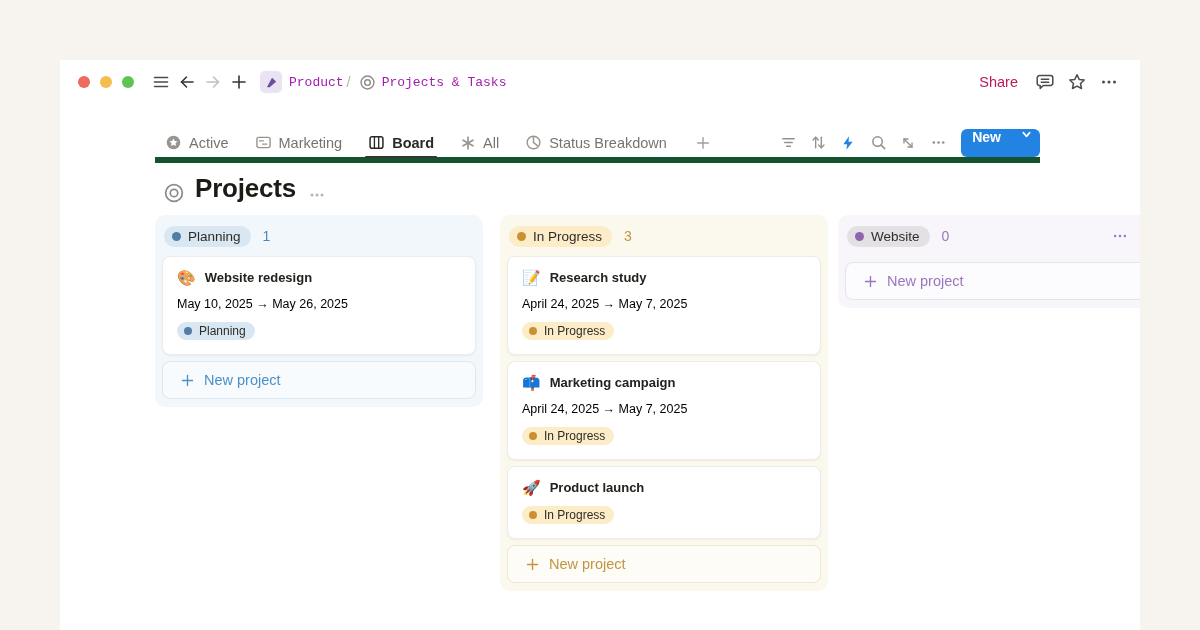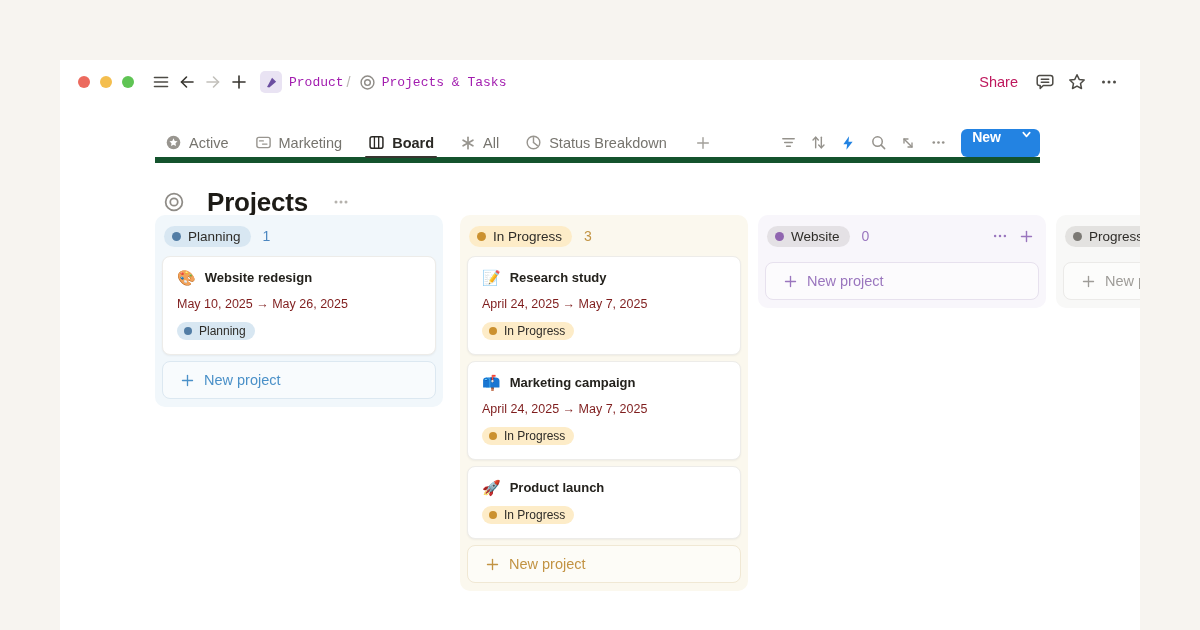--- a/index.html
+++ b/index.html
@@ -36,40 +36,40 @@
   .add-view { display:flex; align-items:center; color:#A3A09A; margin-left:2px; }
   .view-actions { display:flex; align-items:center; gap:4px; }
   .tool-btn { width:26px; height:26px; display:flex; align-items:center; justify-content:center; color:#95928C; border-radius:4px; flex:none; }
   .tool-btn.bolt { color:#2383E2; }
   .new-btn { height:28px; margin-left:6px; background:#2383E2; border-radius:6px; display:flex; align-items:flex-start; color:#fff; overflow:hidden; }
   .new-main { display:flex; align-items:center; padding:0 11px; font-size:14px; font-weight:600; }
   .new-divider { width:1px; background:rgba(255,255,255,0.35); margin:5px 0; }
   .new-chevron { display:flex; align-items:center; padding:0 8px; }
 
   
-  .title-row { margin:23px 0 0 103px; display:flex; align-items:center; gap:22px; height:32px; }
+  .title-row { margin:9px 0 0 103px; display:flex; align-items:flex-end; gap:10px; height:32px; }
   .title-icon { display:flex; color:#8F8C87; }
   .page-title { font-size:26px; font-weight:700; color:#1D1B16; letter-spacing:-0.2px; }
   .title-more { display:flex; color:#B5B2AD; margin-left:2px; }
 
   
   .board { position:absolute; left:95px; top:155px; width:985px; bottom:0; display:flex; gap:10px; align-items:flex-start; overflow:hidden; }
-  .column { width:288px; flex:none; border-radius:10px; padding:6px 7px 8px; }
+  .column { width:328px; flex:none; border-radius:10px; padding:6px 7px 8px; }
   .col-header { display:flex; align-items:center; height:30px; padding:0 2px; margin-bottom:5px; }
   .status-pill { display:inline-flex; align-items:center; gap:7px; border-radius:20px; padding:3px 10px 3px 8px; font-size:13.5px; font-weight:500; color:#2E2C28; }
   .dot { width:9px; height:9px; border-radius:50%; flex:none; }
   .col-count { margin-left:12px; font-size:14px; font-weight:500; }
   .col-actions { margin-left:auto; display:flex; gap:4px; align-items:center; }
   .col-action { width:22px; height:22px; display:flex; align-items:center; justify-content:center; border-radius:4px; }
   .cards { display:flex; flex-direction:column; gap:6px; }
   .card { background:#FFFFFF; border-radius:8px; border:1px solid #EDECE9; box-shadow:0 1px 2px rgba(15,15,15,0.05); padding:13px 14px 14px; }
   .card-title-row { display:flex; align-items:center; gap:9px; }
   .card-emoji { font-size:15px; line-height:1; }
   .card-title { font-size:13px; font-weight:700; color:#24221D; }
-  .card-dates { margin-top:12px; font-size:12.5px; color:#7f1d1d; }
+  .card-dates { margin-top:12px; font-size:12.5px; color:#000000; }
   .card .status-pill { margin-top:11px; font-size:12px; padding:2px 9px 2px 7px; }
   .card .dot { width:8px; height:8px; }
   .new-project { margin-top:6px; height:38px; border:1px solid; border-radius:8px; display:flex; align-items:center; padding:0 17px; gap:9px; font-size:14.5px; font-weight:500; background:rgba(255,255,255,0.5); }
   .np-plus { display:flex; }
 </style>
 </head>
 <body>
 
 <div class="window">
 

